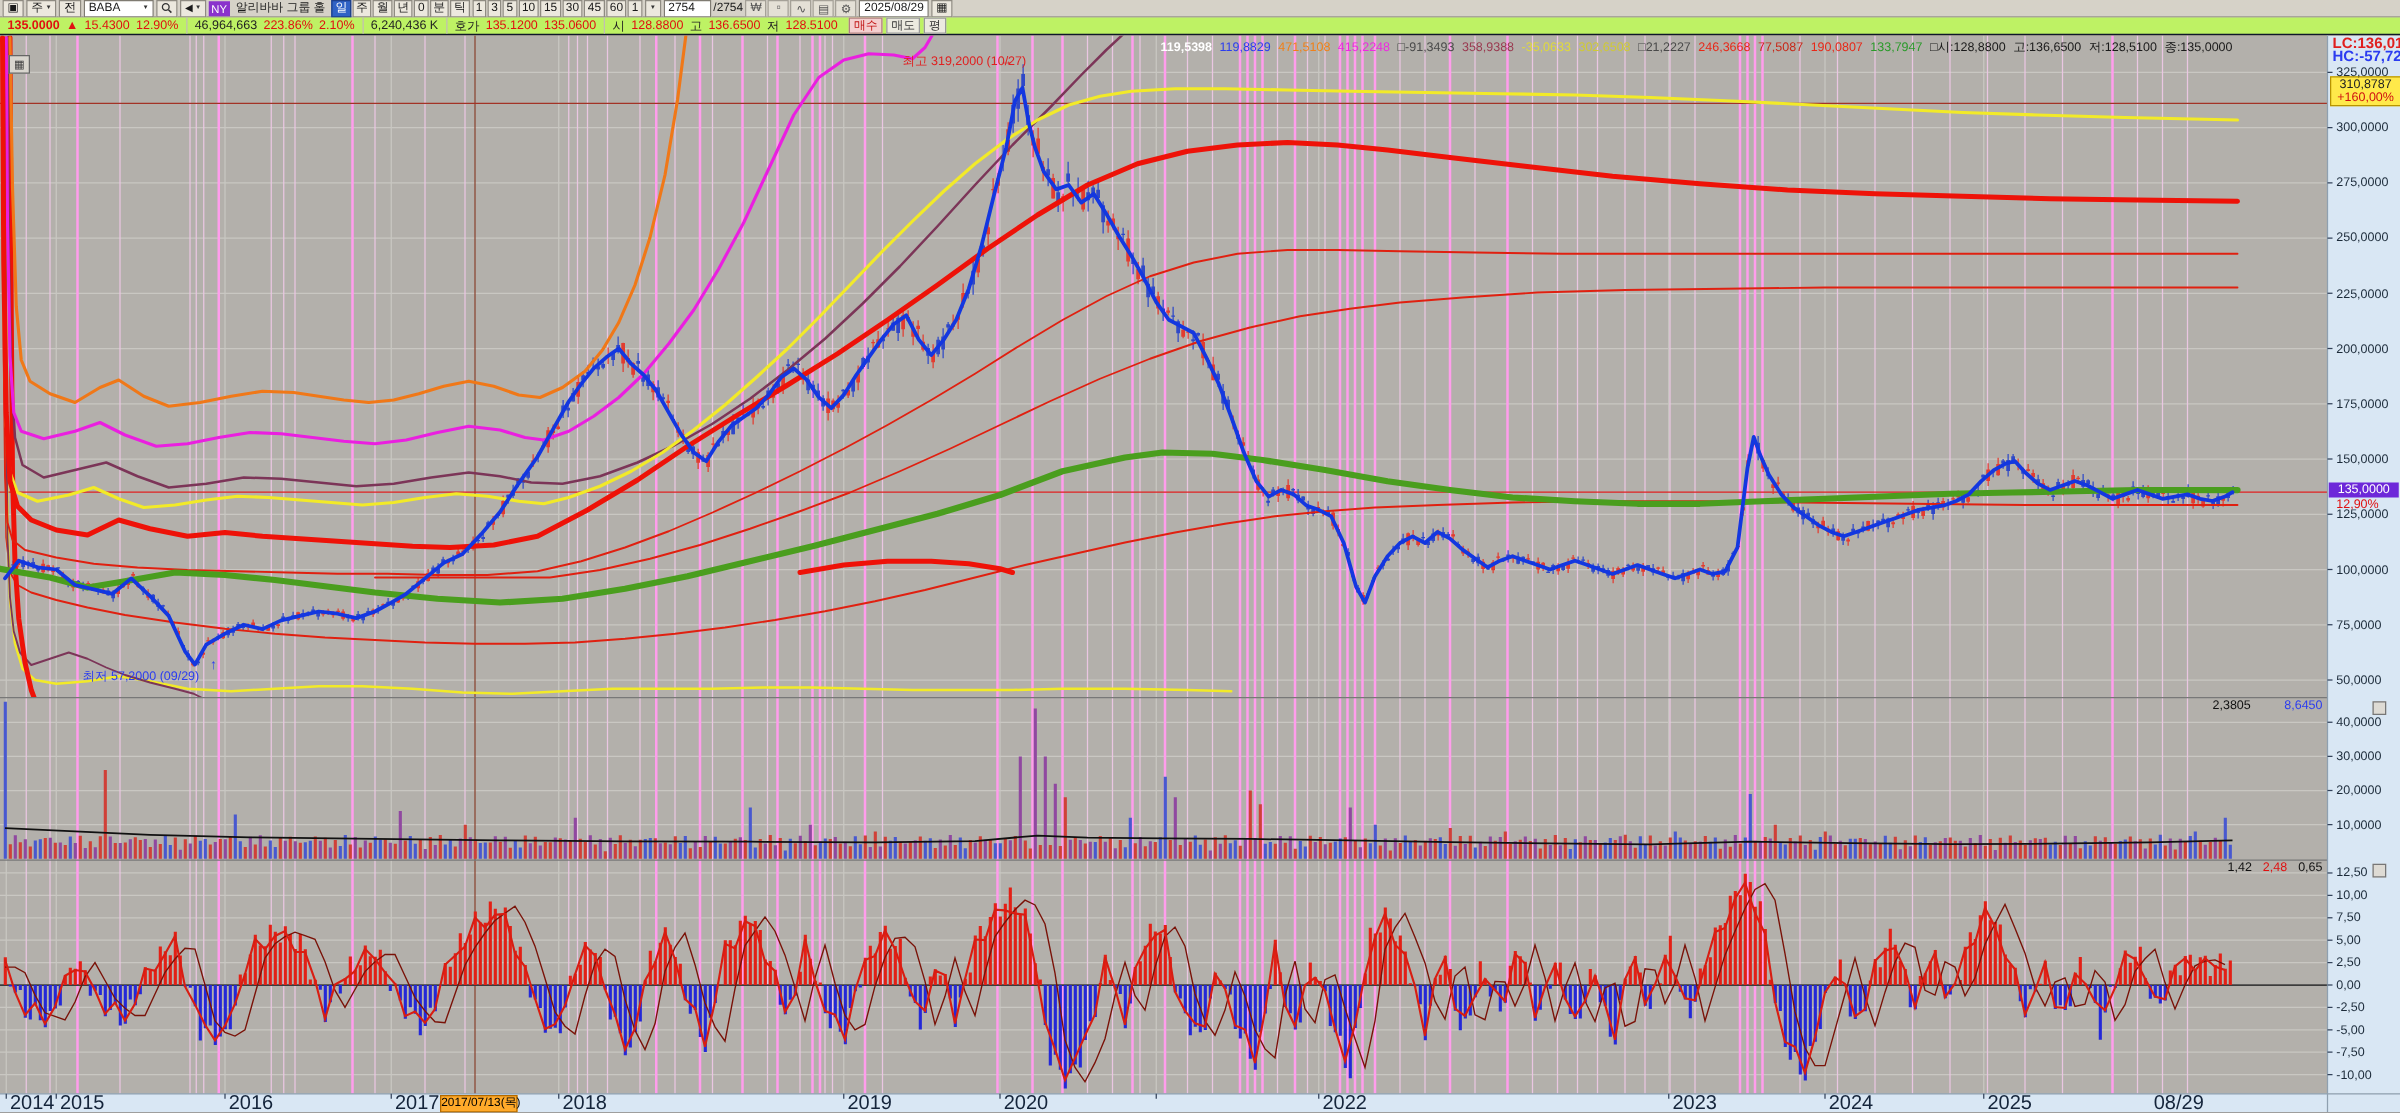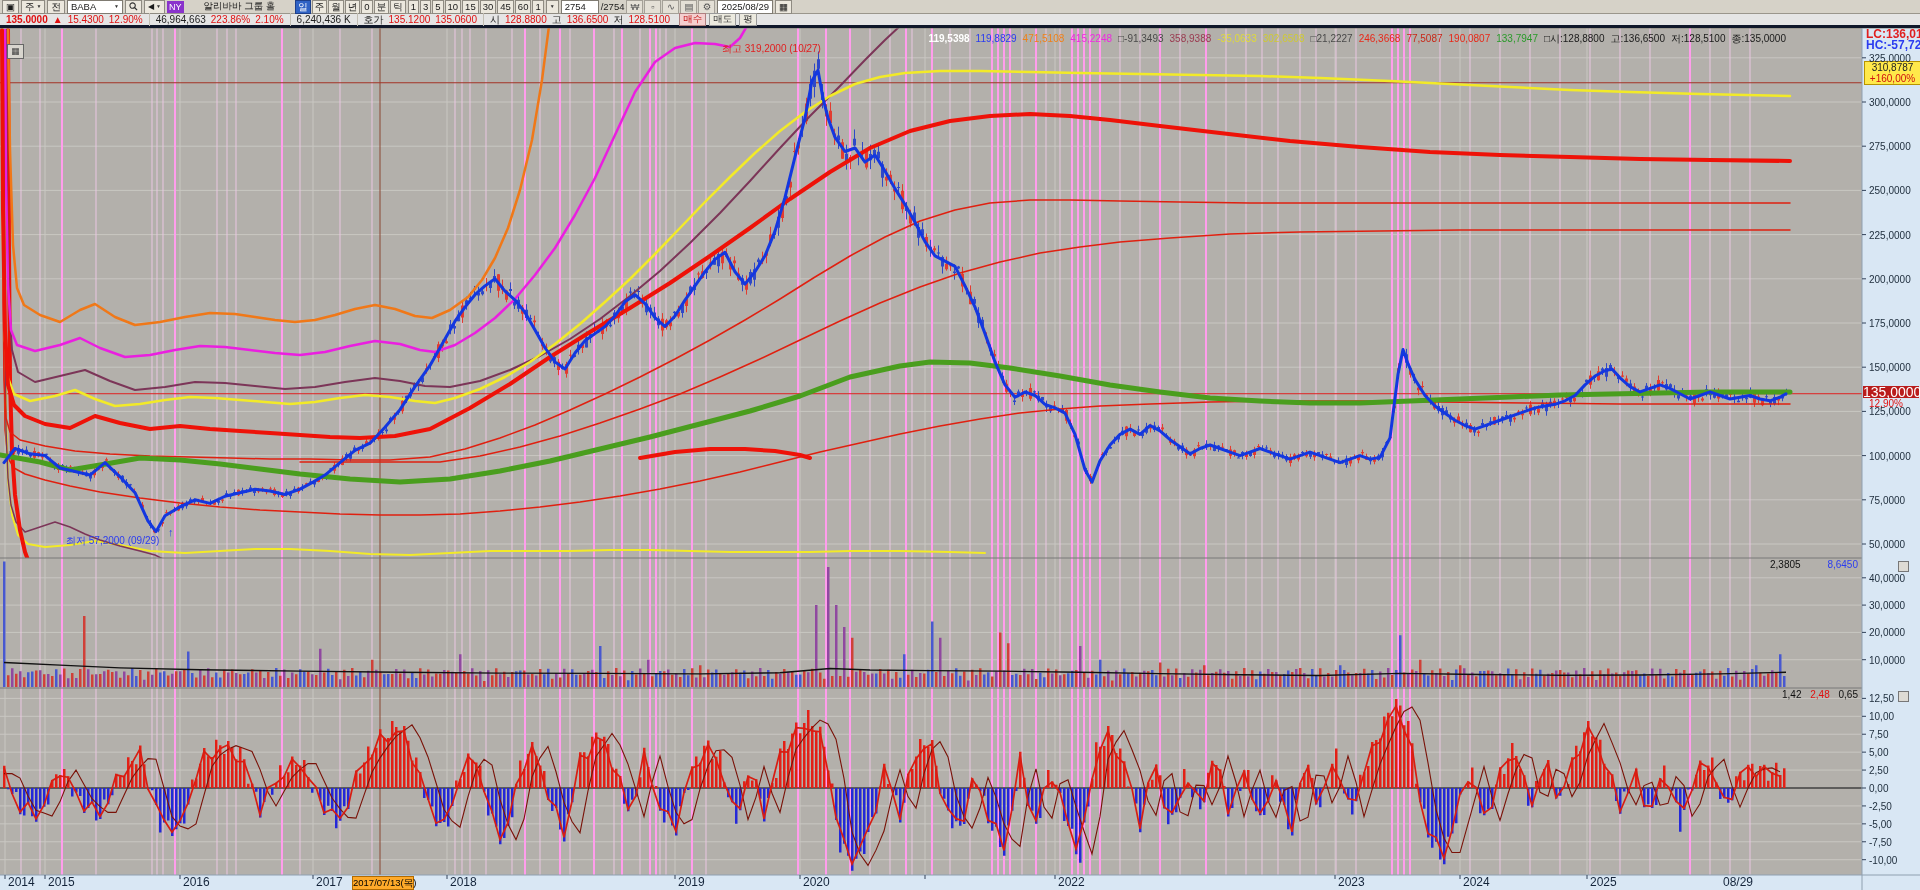--- a/index.html
+++ b/index.html
@@ -9,51 +9,51 @@
   .tb{position:absolute;left:0;top:0;width:1920px;height:14px;background:#d6d2c8;
       border-bottom:1px solid #9a968c;display:flex;align-items:center;gap:2px;
       padding-left:2px;font-size:9.5px;color:#1a1a1a;box-sizing:border-box;}
   .tbtn{height:12px;border:1px solid #8f8b82;background:#ece8de;padding:0 3px;
         display:inline-flex;align-items:center;line-height:1;white-space:nowrap;}
   .tinput{height:12px;border:1px solid #7f7b72;background:#ffffff;padding:0 3px;
         display:inline-flex;align-items:center;line-height:1;white-space:nowrap;}
   .caret{font-size:5px;color:#333;margin-left:2px;}
   .badge{height:12px;background:#8a33cc;color:#fff;padding:0 2px;display:inline-flex;
          align-items:center;font-size:9px;}
-  .sname{margin:0 18px;white-space:nowrap;}
+  .sname{margin:0 3px;white-space:nowrap;}
   .ptab{height:12px;border:1px solid #8f8b82;background:#ece8de;padding:0 2px;
         display:inline-flex;align-items:center;line-height:1;}
   .ptab.sel{background:#2f62c5;color:#fff;border-color:#1d3f8a;}
   .ibtn{height:12px;min-width:11px;justify-content:center;border:1px solid #a5a198;
         background:#e4e0d6;color:#555;padding:0 2px;display:inline-flex;align-items:center;}
   
-  .qb{position:absolute;left:0;top:14px;width:1920px;height:14px;background:#e5e5e5;
-      border-bottom:3px solid #0f172a;display:flex;align-items:center;font-size:10px;
+  .qb{position:absolute;left:0;top:14px;width:1920px;height:14px;background:#bef264;
+      border-bottom:1px solid #0f172a;display:flex;align-items:center;font-size:10px;
       color:#222;box-sizing:border-box;}
   .qb .cell{display:inline-flex;align-items:center;gap:5px;padding:0 6px;height:13px;
       border-right:1px solid #c2beb4;white-space:nowrap;}
   .red{color:#e01010;} .dark{color:#222;}
   .mbtn{height:11px;border:1px solid #b08080;background:#f4cfcf;color:#c01010;
         padding:0 3px;margin-left:3px;display:inline-flex;align-items:center;font-size:9.5px;}
   .mbtn.plain{background:#eceadf;color:#333;border-color:#999;}
   
   #chartwrap{position:absolute;left:0;top:28px;width:1920px;height:862px;}
   #plot{position:absolute;left:0;top:0;}
   .axlab{position:absolute;font-size:10px;color:#1c2b3a;white-space:nowrap;line-height:11px;}
-  .xlab{position:absolute;font-size:12px;color:#14243a;white-space:nowrap;line-height:13px;}
+  .xlab{position:absolute;font-size:16px;color:#14243a;white-space:nowrap;line-height:13px;}
   .ov{position:absolute;white-space:nowrap;}
   .hdrvals{position:absolute;left:900px;top:33px;width:886px;text-align:right;
            font-size:10px;line-height:11px;letter-spacing:0;}
   .hdrvals span{margin-left:6px;}
   .annhigh{color:#e02020;font-size:10px;}
   .annlow{color:#2b3cf0;font-size:10px;}
   .lchc{font-size:12px;line-height:11px;font-weight:bold;}
   .ybox{background:#ffe94a;border:1px solid #b89400;text-align:center;
         font-size:10px;line-height:11px;padding:0 1px;}
-  .pbox{background:#b91c1c;color:#fff;text-align:center;font-size:14px;line-height:12px;}
+  .pbox{background:#6d28d9;color:#fff;text-align:center;font-size:10px;line-height:12px;}
   .pct{color:#e01010;font-size:10px;line-height:11px;}
   .phead{font-size:10px;line-height:11px;text-align:right;}
   .mini{position:absolute;width:9px;height:9px;border:1px solid #777;background:#dedbd4;}
   .datebox{background:#ffaa2a;border:1px solid #b26a00;color:#000;text-align:center;
            font-size:9.5px;line-height:12px;}
   .toolmini{position:absolute;left:7px;top:44px;width:15px;height:13px;border:1px solid #666;
             background:#d8d5ce;color:#444;font-size:9px;text-align:center;line-height:12px;}
 </style>
 </head>
 <body>

